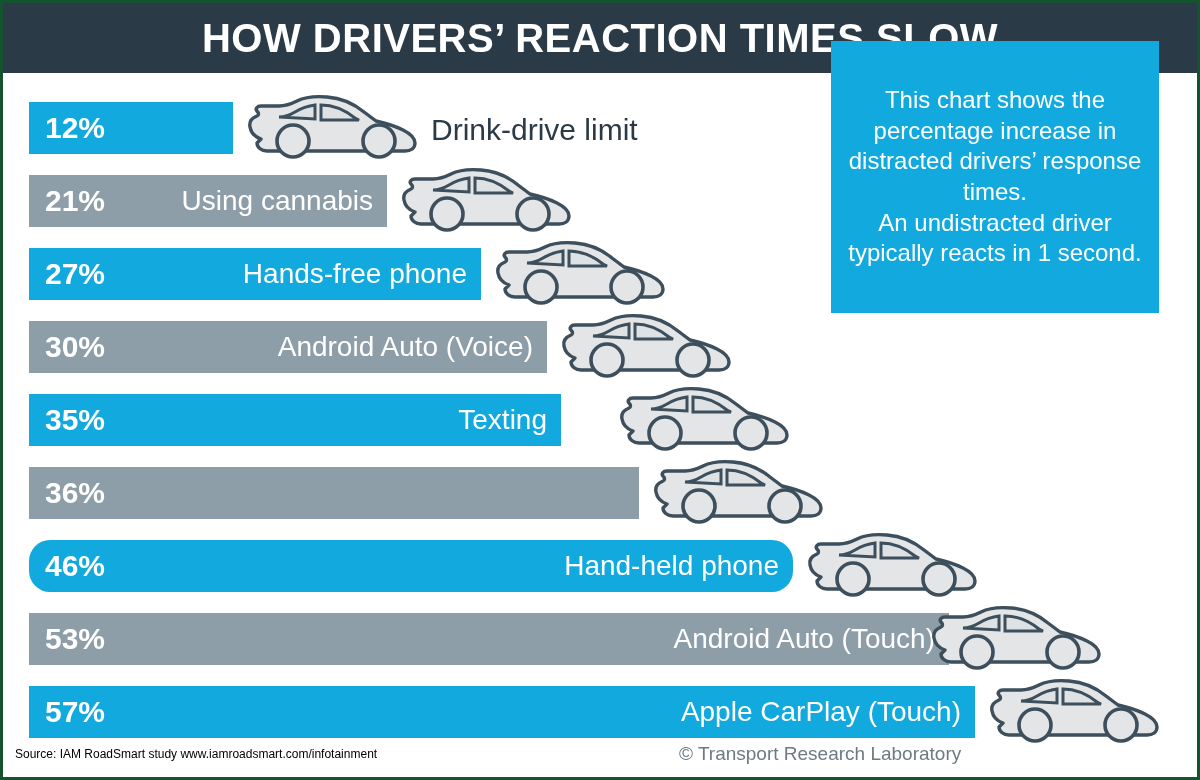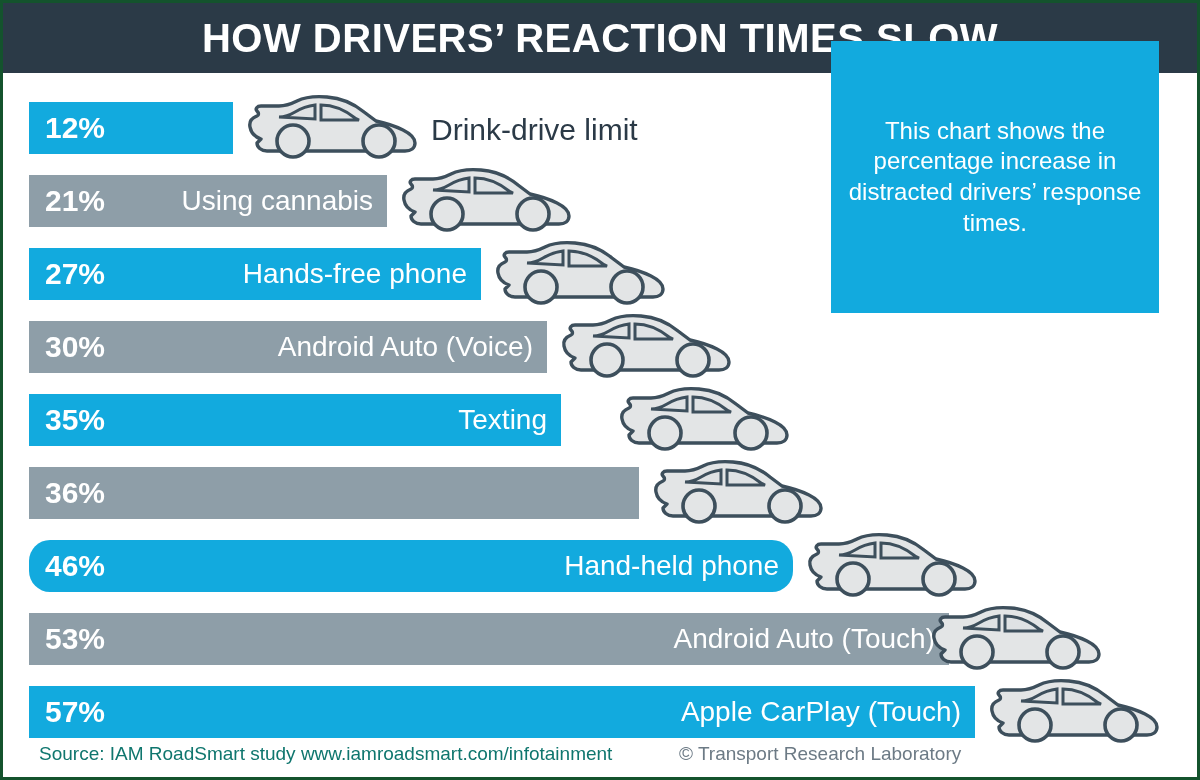--- a/index.html
+++ b/index.html
@@ -110,23 +110,23 @@
   }
   
   .footer{
     position:absolute;
     left:0;bottom:0;
     width:1200px;height:46px;
     display:flex;
     align-items:center;
   }
   .footer .src{
-    position:absolute;left:36px;
-    color:#0f766e;
-    font-size:19px;
+    position:absolute;left:12px;
+    color:#000000;
+    font-size:12px;
     white-space:nowrap;
   }
   .footer .cr{
     position:absolute;left:676px;
     color:#6c7a85;
     font-size:19px;
     white-space:nowrap;
   }
 </style>
 </head>
@@ -270,20 +270,21 @@
             <path d="M76 12 C88 12 100 17 110 25 L114 27 L76 27 Z" fill="#dfe2e4" stroke="#3d4f5c" stroke-width="3"></path>
             <circle cx="48" cy="48" r="16" fill="#e3e5e6" stroke="#3d4f5c" stroke-width="3.6"></circle>
             <circle cx="134" cy="48" r="16" fill="#e3e5e6" stroke="#3d4f5c" stroke-width="3.6"></circle>
           </svg>
         </div>
       </div>
     </div>
 
   <div class="callout">
     <p>This chart shows the percentage increase in distracted drivers’ response times.</p>
+    <p>An undistracted driver typically reacts in 1 second.</p>
   </div>
 
   <div class="footer">
     <span class="src">Source: IAM RoadSmart study www.iamroadsmart.com/infotainment</span>
     <span class="cr">© Transport Research Laboratory</span>
   </div>
 
 </div>
 
 </body></html>

